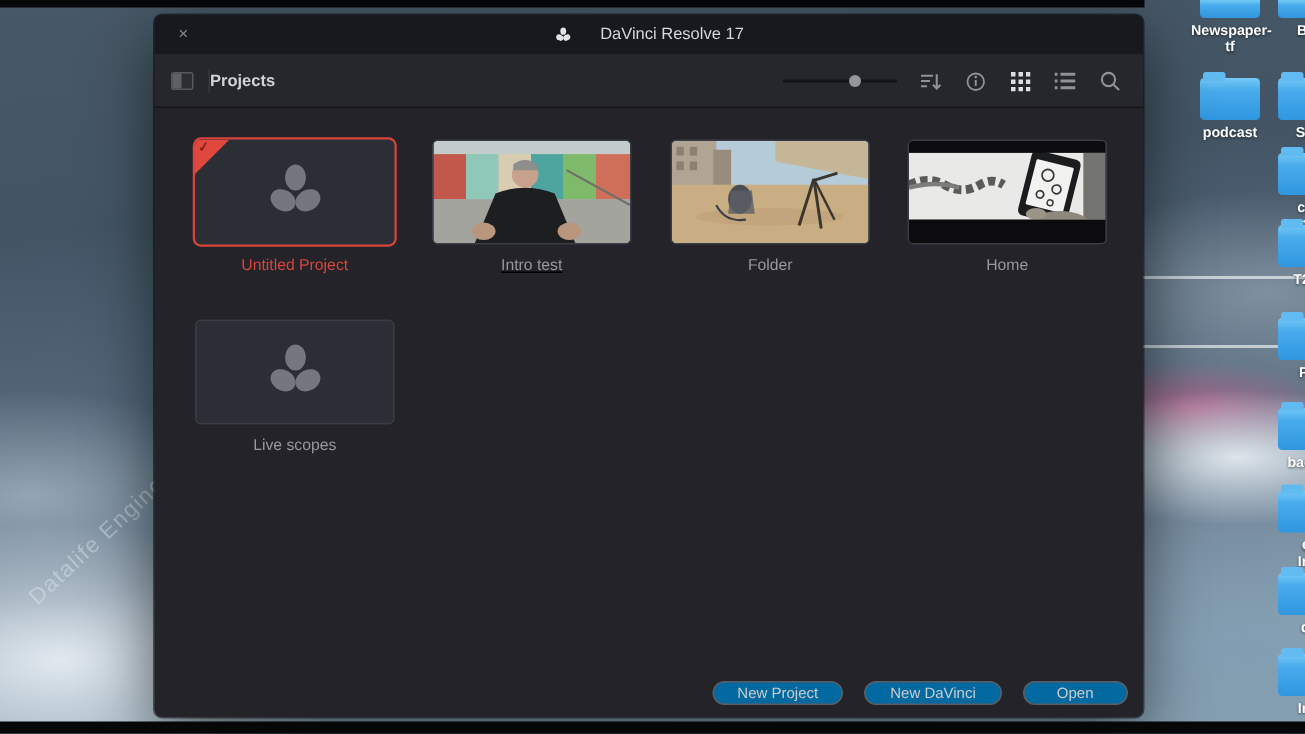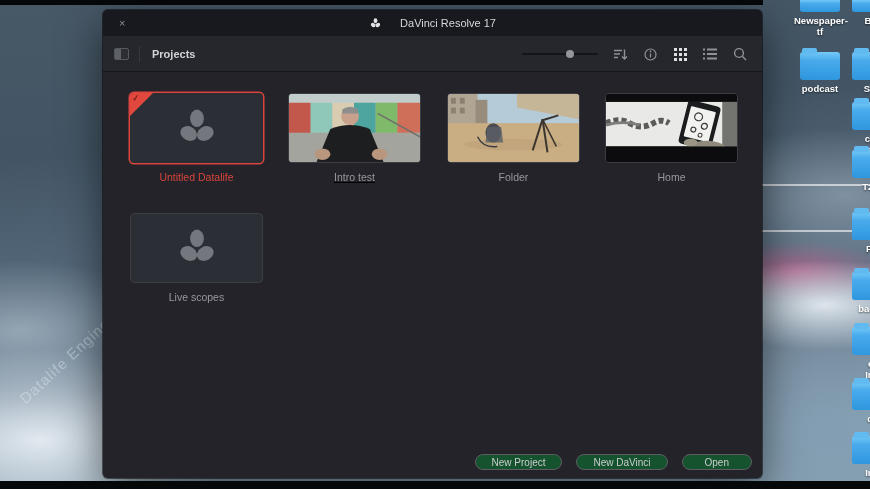--- a/index.html
+++ b/index.html
@@ -44,21 +44,21 @@
   .close-btn { position:absolute; left:12px; top:0; height:26px; line-height:26px; font-size:11px;
     color:#8a8d92; cursor:default; padding:0 4px; }
   .title-group { margin:0 auto; display:flex; align-items:center; gap:6px; }
   .title-text { font-size:11px; color:#d6d7d9;padding-left:12px; }
   .toolbar { position:relative; height:36px; background:#25272d; border-bottom:1px solid #141519;
     display:flex; align-items:center; }
   .sb-toggle { margin-left:11px; width:15px; height:12px; border:1px solid #55585e; border-radius:2px;
     position:relative; background:#2c2e34; }
   .sb-toggle::before { content:""; position:absolute; left:0; top:0; bottom:0; width:6px; background:#5d6066; }
   .tb-divider { width:1px; height:16px; background:#35383e; margin-left:10px; }
-  .tb-title { margin-left:12px; font-size:11px; font-weight:bold; color:#d2d3d6; }
+  .tb-title { font-size:11px; font-weight:bold; color:#d2d3d6; }
   .tb-right { position:absolute; right:14px; top:0; height:36px; display:flex; align-items:center; gap:14px; }
   .slider { width:76px; height:12px; position:relative; }
   .slider .track { position:absolute; left:0; right:0; top:5px; height:2px; background:#121419; border-radius:1px; }
   .slider .thumb-dot { position:absolute; left:58%; top:2px; width:8px; height:8px; border-radius:50%; background:#93969c; }
   .tb-icon { display:flex; align-items:center; justify-content:center; width:16px; height:16px; }
   .content { position:absolute; left:0; top:63px; right:0; bottom:34px; }
   
   .card { position:absolute; width:133px; cursor:default; }
   .thumb { width:133px; height:70px; border-radius:4px; overflow:hidden; position:relative;
     background:#2b2e34; border:1px solid #3a3d43; display:flex; align-items:center; justify-content:center; }
@@ -66,21 +66,21 @@
   .thumb svg.photo { position:absolute; inset:0; width:100%; height:100%; }
   .badge { position:absolute; top:0; left:0; width:23px; height:23px; background:#e0483e;
     clip-path:polygon(0 0, 100% 0, 0 100%); z-index:2; }
   .badge .check { position:absolute; left:2px; top:0px; font-size:9px; color:#7e211d; font-weight:bold;
     transform:rotate(-8deg); }
   .card-label { margin-top:8px; text-align:center; font-size:10.5px; color:#97989d; }
   .card.selected .card-label { color:#d9443c; }
   
   .footer { position:absolute; right:10px; bottom:8px; display:flex; gap:14px; }
   .pill-btn { min-width:60px; padding:2px 16px; height:16px; line-height:11px; font-size:10px;
-    color:#cbccce; background:#14532d; border:1px solid #5c5e63; border-radius:9px; text-align:center;
+    color:#cbccce; background:#0369a1; border:1px solid #5c5e63; border-radius:9px; text-align:center;
     font-family:"Liberation Sans", sans-serif; cursor:default; }
 </style>
 </head>
 <body>
 
 <div class="screen">
 
   <div class="contrail" style="left:762px; top:184px; width:108px;"></div>
   <div class="contrail" style="left:762px; top:230px; width:108px;"></div>
 
@@ -216,21 +216,21 @@
             <span class="check">✓</span>
           </div>
           <svg width="46" height="46" viewBox="0 0 100 100">
             <g fill="#74777d">
               <ellipse cx="50" cy="29" rx="15" ry="19"></ellipse>
               <ellipse cx="32" cy="62" rx="15" ry="19" transform="rotate(120 32 62)"></ellipse>
               <ellipse cx="68" cy="62" rx="15" ry="19" transform="rotate(240 68 62)"></ellipse>
             </g>
           </svg>
         </div>
-        <div class="card-label">Untitled Datalife</div>
+        <div class="card-label">Untitled Project</div>
       </div>
 
       <div class="card" style="left:185px; top:20px;text-decoration:underline;">
         <div class="thumb">
           <svg class="photo" viewBox="0 0 133 70" preserveAspectRatio="none">
             <rect width="133" height="70" fill="#aeb9ba"></rect>
             <rect width="133" height="10" fill="#c2cccb"></rect>
             <rect x="0" y="9" width="22" height="31" fill="#c2574b"></rect>
             <rect x="22" y="9" width="22" height="31" fill="#8fc7b8"></rect>
             <rect x="44" y="9" width="22" height="31" fill="#d8cdb0"></rect>

